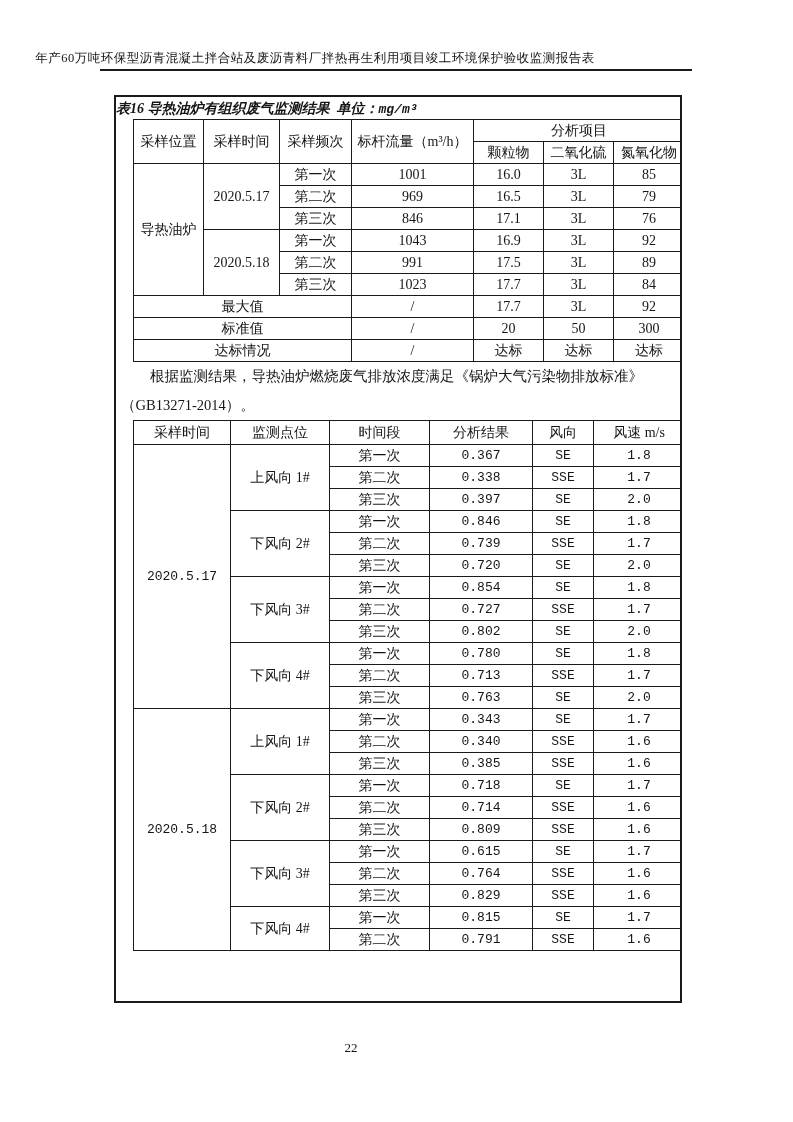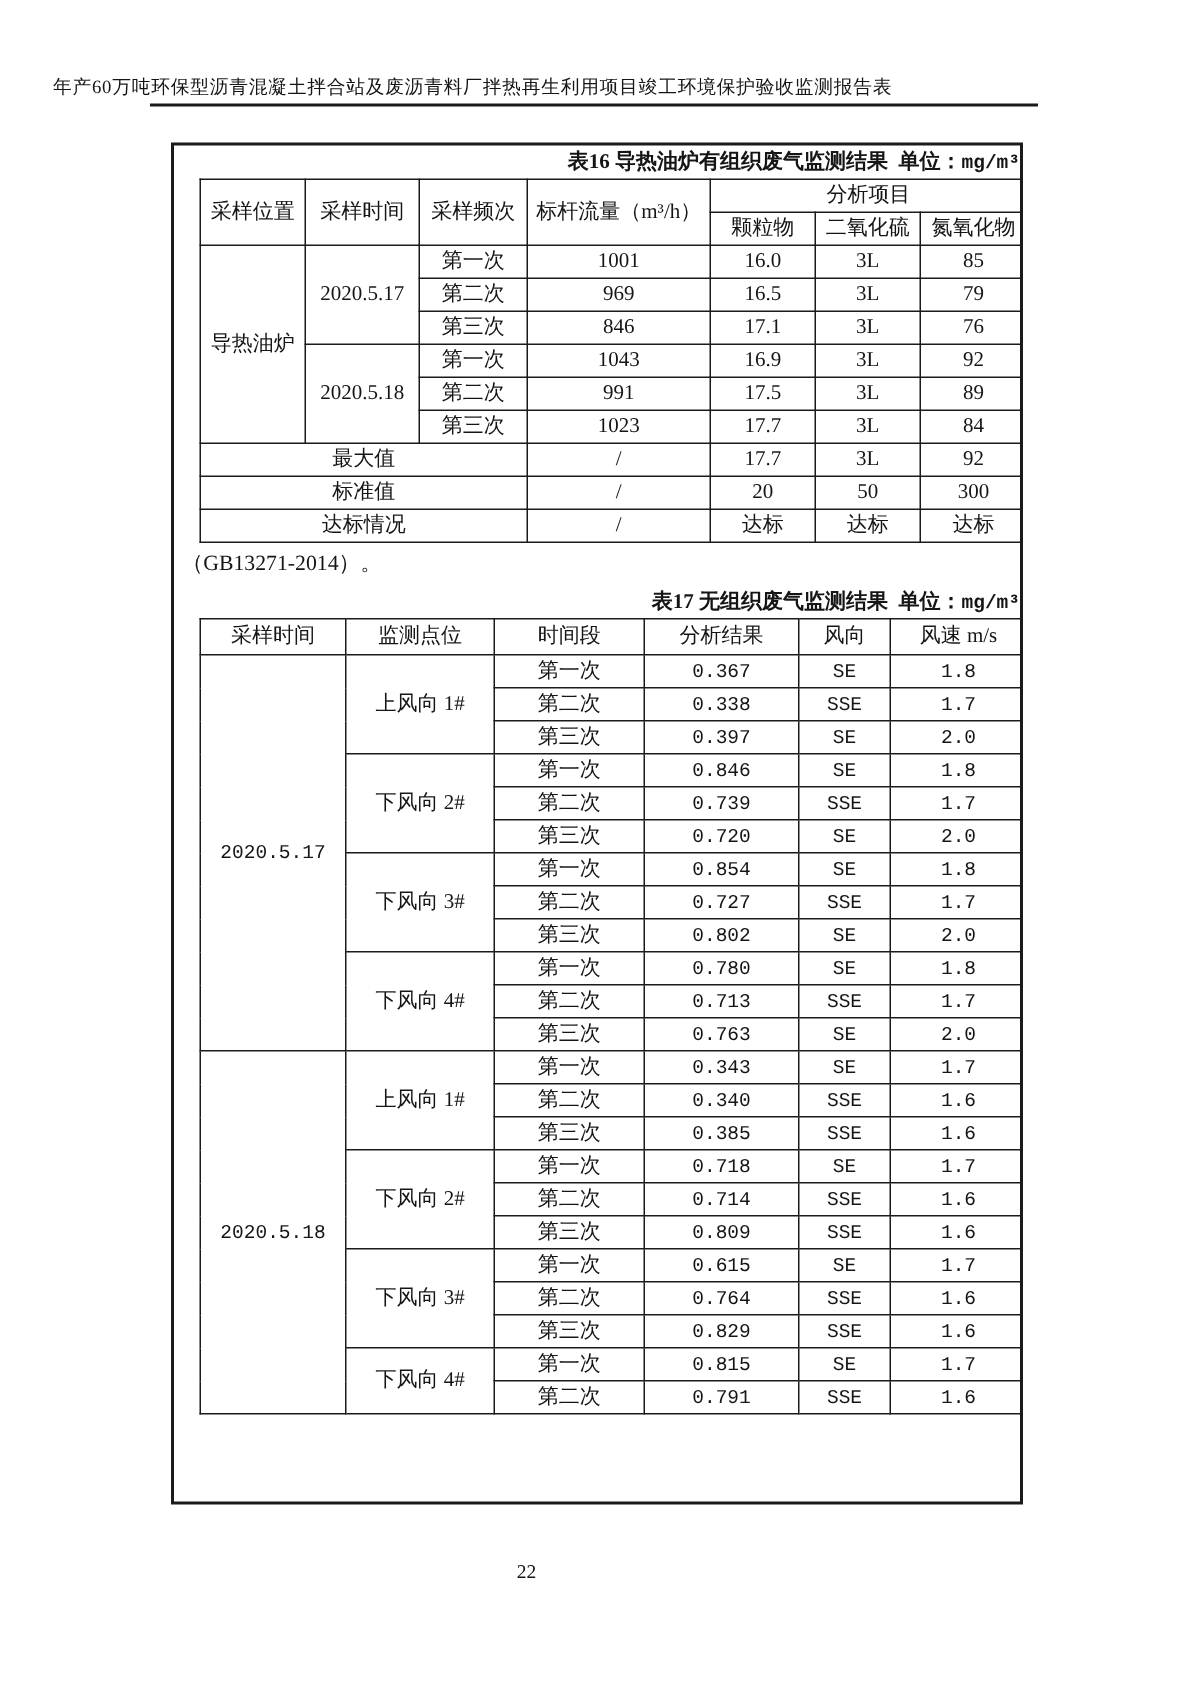--- a/index.html
+++ b/index.html
@@ -3,21 +3,21 @@
 <meta charset="utf-8">
 <style>
   html,body{margin:0;padding:0;}
   body{width:793px;height:1122px;background:#ffffff;position:relative;
        font-family:"Liberation Serif","DejaVu Serif",serif;color:#151515;}
   .doc-header{position:absolute;top:50px;left:0;width:630px;text-align:center;
        font-size:12.5px;letter-spacing:0.5px;}
   .header-rule{position:absolute;top:69px;left:100px;width:592px;border-top:2px solid #1a1a1a;}
   .content-box{position:absolute;left:114px;top:95px;width:564px;height:904px;
        border:2px solid #1a1a1a;overflow:hidden;background:#fff;}
-  .tbl-title{height:21px;line-height:21px;text-align:right;font-weight:bold;font-size:14px;margin-top:1px;}
+  .tbl-title{height:21px;line-height:21px;text-align:left;font-weight:bold;font-size:14px;margin-top:1px;font-style:italic;}
   .t-unit-val{font-family:"Liberation Mono","DejaVu Sans Mono",monospace;font-size:13px;}
   table{border-collapse:collapse;table-layout:fixed;margin-left:17px;width:551px;}
   th,td{border:1px solid #1a1a1a;text-align:center;vertical-align:middle;
         padding:0;font-size:14px;font-weight:normal;height:21px;line-height:21px;
         overflow:hidden;white-space:nowrap;position:relative;}
   #table16 thead tr:first-child th{height:21px;}
   .mono{font-family:"Liberation Mono","DejaVu Sans Mono",monospace;font-size:13px;}
   .para{margin:0 4px 0 5px;font-size:14.5px;line-height:29px;}
   .indent{text-indent:2em;}
   .para2{line-height:26px;}
@@ -122,25 +122,23 @@
         <tr>
           <td colspan="3">达标情况</td>
           <td>/</td>
           <td>达标</td>
           <td>达标</td>
           <td>达标</td>
         </tr>
       </tbody>
   </table>
 
+  <div class="para indent">根据监测结果，导热油炉燃烧废气排放浓度满足《锅炉大气污染物排放标准》</div>
   <div class="para">（GB13271-2014）。</div>
 
-  <div class="tbl-title" style="margin-top:0;">
-    <span>表17  无组织废气监测结果</span><span style="white-space:pre;">  单位：</span><span class="t-unit-val">mg/m³</span>
-  </div>
 
   <table id="table17">
     <colgroup>
       <col style="width:97px">
         <col style="width:99px">
         <col style="width:100px">
       <col style="width:103px">
         <col style="width:61px">
         <col style="width:91px">
     </colgroup>

